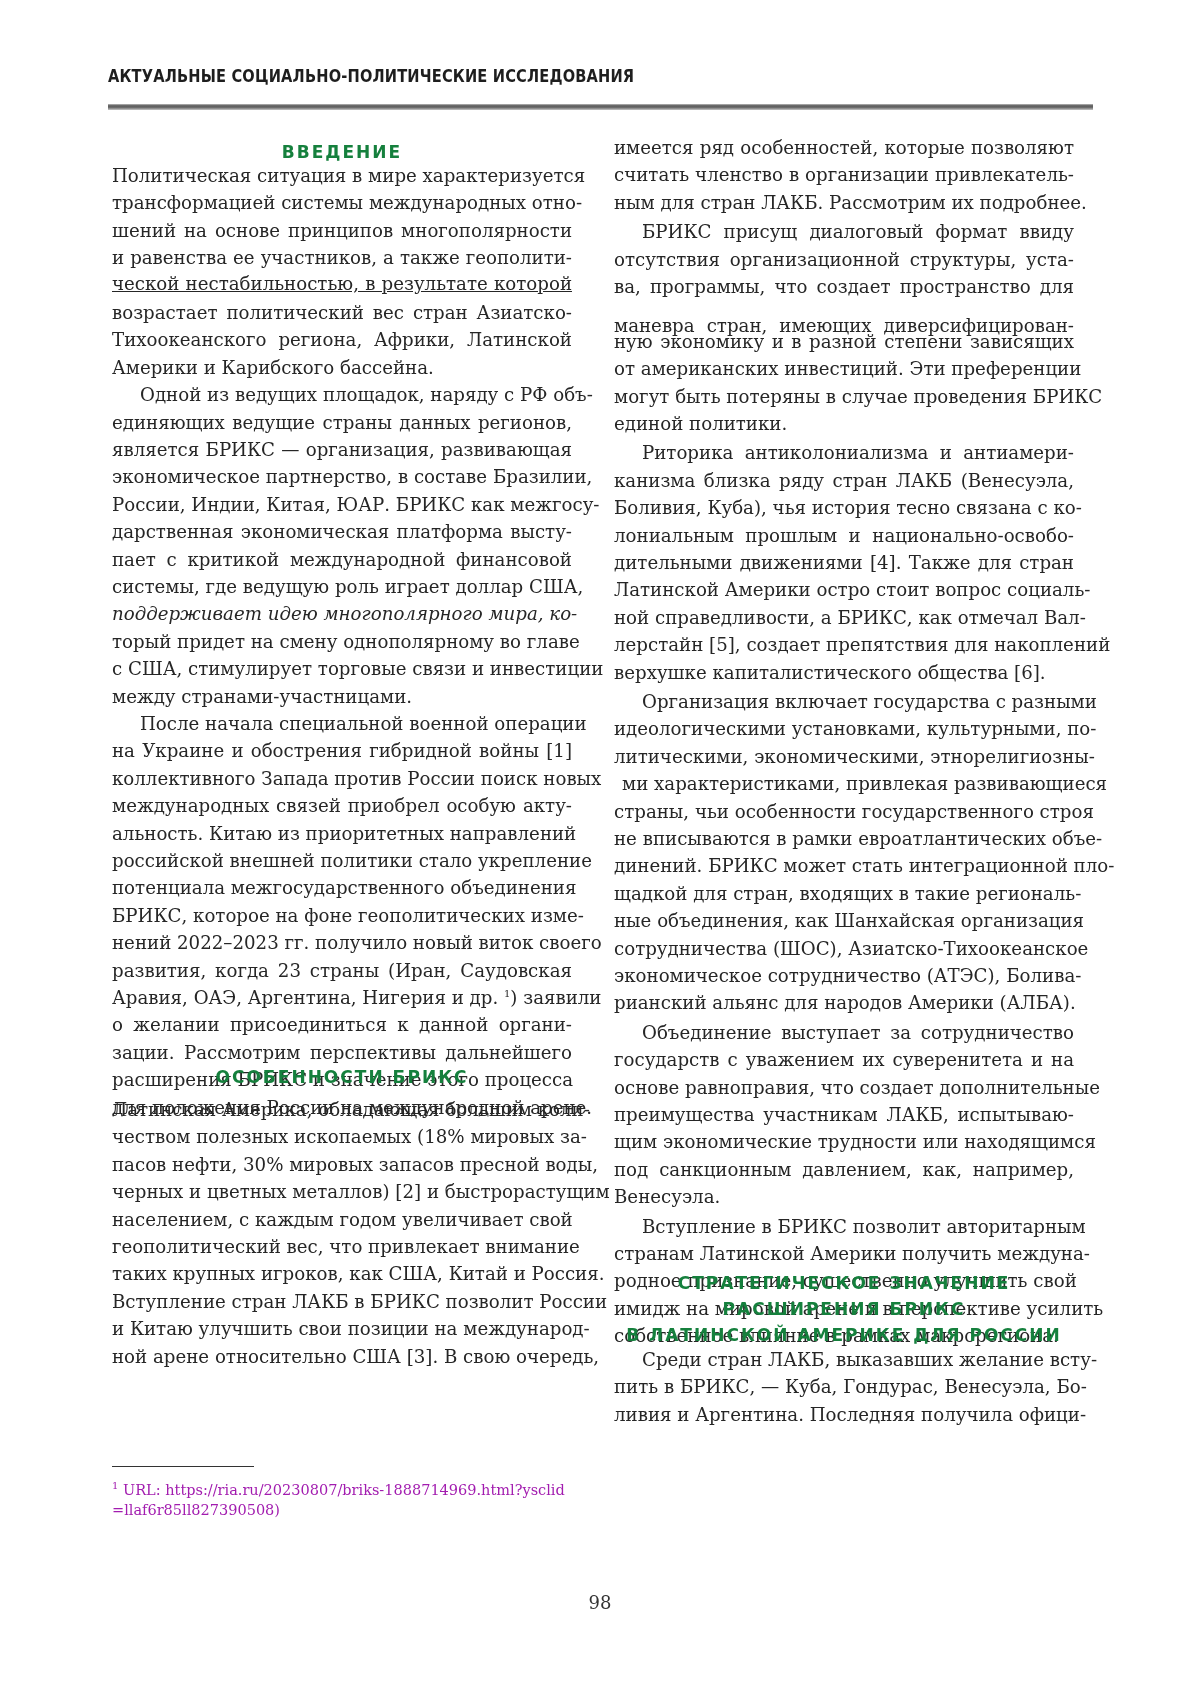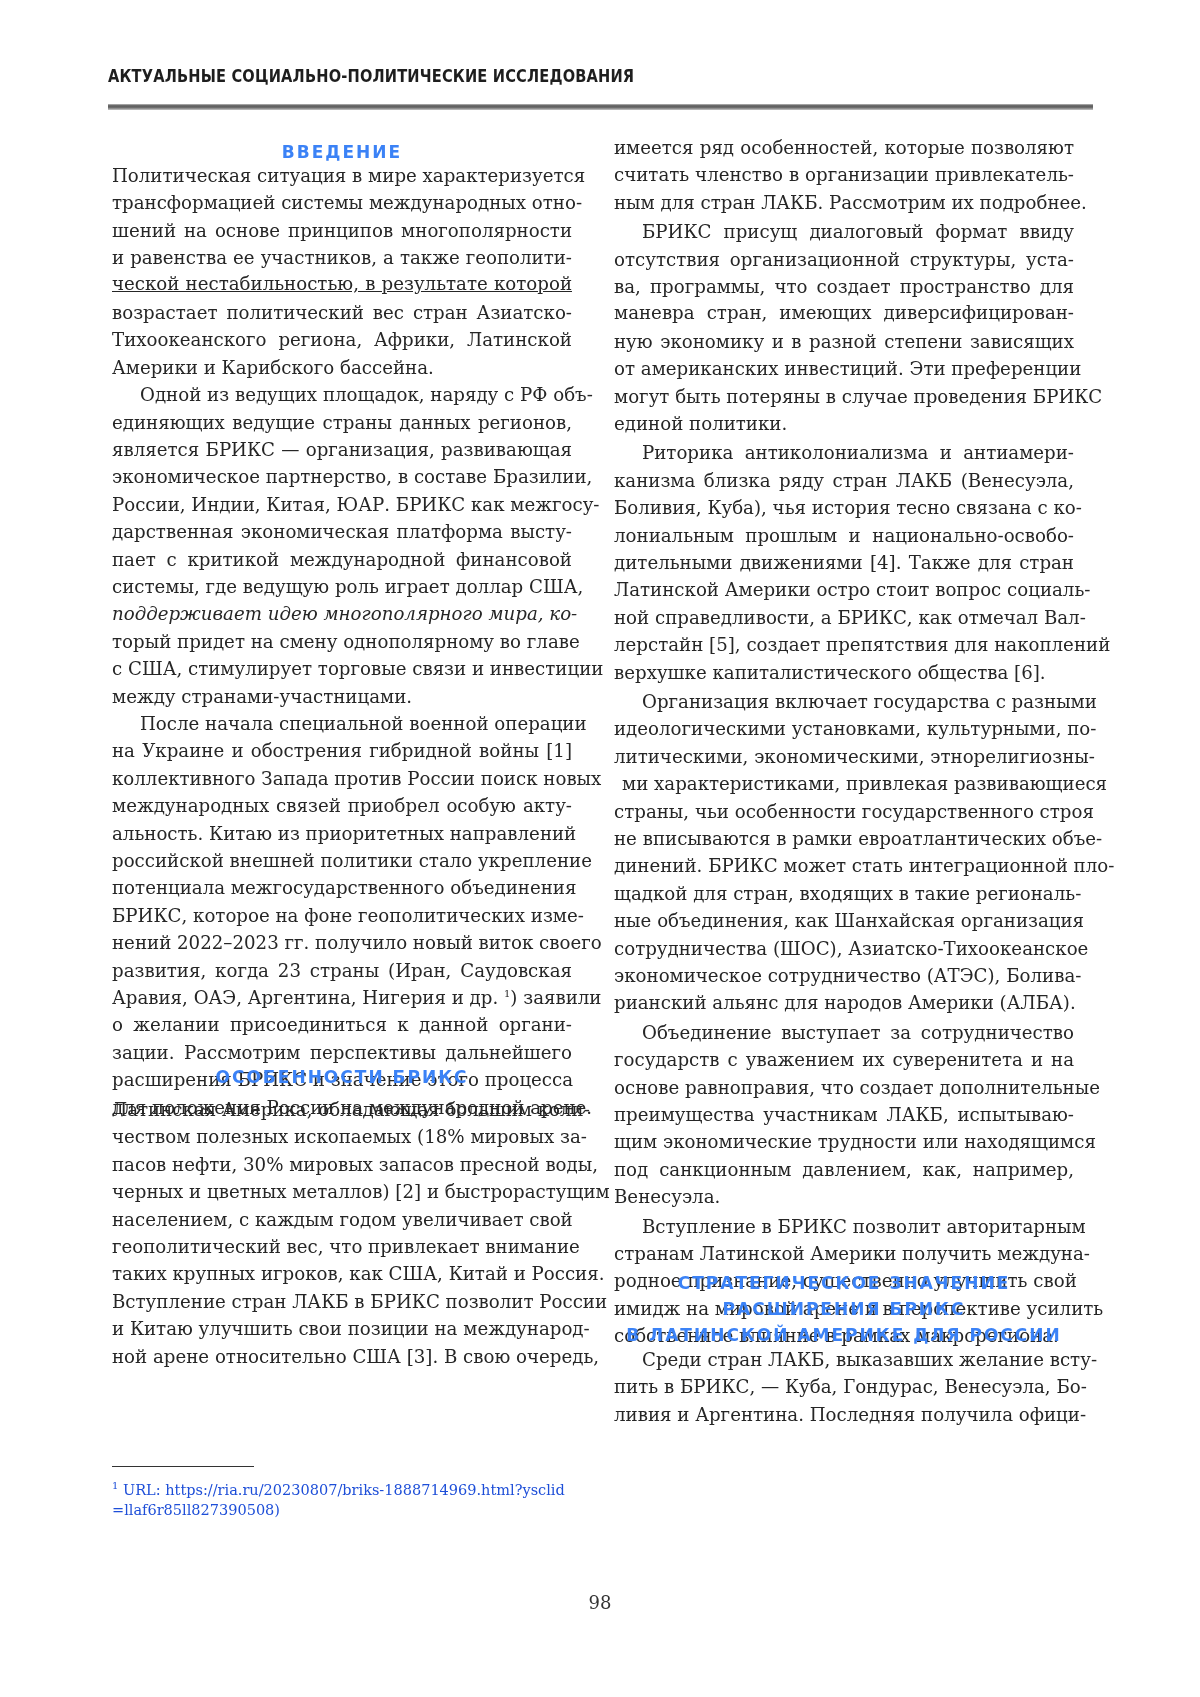--- a/index.html
+++ b/index.html
@@ -10,23 +10,23 @@
   .rule { position: absolute; left: 108px; width: 985px; top: 104px; height: 6px;
           background: linear-gradient(#bdbdbd 0, #5a5a5a 30%, #6e6e6e 60%, #c8c8c8 100%); }
   .col { position: absolute; top: 0; width: 460px; }
   .col-left { left: 112px; }
   .col-right { left: 614px; }
   .line { position: absolute; left: 0; width: 460px; font-size: 18.2px; line-height: 28px; white-space: nowrap;
           text-align: justify; text-align-last: justify; color: #262626; }
   .line.last { text-align-last: left; }
   .line.indent { text-indent: 28px; }
   .heading { position: absolute; left: 0; width: 460px; text-align: center; font-family: "DejaVu Sans", "Liberation Sans", sans-serif;
-             font-weight: bold; font-size: 17px; letter-spacing: 2px; color: #3b82f6; line-height: 26px; }
+             font-weight: bold; font-size: 17px; letter-spacing: 2px; color: #15803d; line-height: 26px; }
   .fn-rule { position: absolute; left: 112px; top: 1466px; width: 142px; height: 1px; background: #333; }
-  .fn { position: absolute; left: 112px; font-size: 14.5px; line-height: 20px; color: #1d4ed8; white-space: nowrap; }
+  .fn { position: absolute; left: 112px; font-size: 14.5px; line-height: 20px; color: #a21caf; white-space: nowrap; }
   sup { font-size: 10px; line-height: 0; }
   .page-num { position: absolute; left: 0; width: 1200px; top: 1592px; text-align: center; font-size: 18px; color: #333; }
 </style>
 </head>
 <body>
 
 <div class="running-head">АКТУАЛЬНЫЕ СОЦИАЛЬНО-ПОЛИТИЧЕСКИЕ ИССЛЕДОВАНИЯ</div>
 <div class="rule"></div>
 
 <div class="col col-left">
@@ -88,21 +88,21 @@
 <div class="fn" style="top:1500px;">=llaf6r85ll827390508)</div>
 
 <div class="col col-right">
   <div id="right-a">
       <div class="line" style="top: 134px;">имеется ряд особенностей, которые позволяют</div>
       <div class="line" style="top: 161.4px;">считать членство в организации привлекатель-</div>
       <div class="line last" style="top: 188.8px;">ным для стран ЛАКБ. Рассмотрим их подробнее.</div>
       <div class="line indent" style="top: 218.2px;">БРИКС присущ диалоговый формат ввиду</div>
       <div class="line" style="top: 245.6px;">отсутствия организационной структуры, уста-</div>
       <div class="line" style="top: 273px;">ва, программы, что создает пространство для</div>
-      <div class="line" style="top: 299px;">маневра стран, имеющих диверсифицирован-</div>
+      <div class="line" style="top: 312px;">маневра стран, имеющих диверсифицирован-</div>
       <div class="line" style="top: 327.8px;">ную экономику и в разной степени зависящих</div>
       <div class="line" style="top: 355.2px;">от американских инвестиций. Эти преференции</div>
       <div class="line" style="top: 382.6px;">могут быть потеряны в случае проведения БРИКС</div>
       <div class="line last" style="top: 410px;">единой политики.</div>
       <div class="line indent" style="top: 439.4px;">Риторика антиколониализма и антиамери-</div>
       <div class="line" style="top: 466.8px;">канизма близка ряду стран ЛАКБ (Венесуэла,</div>
       <div class="line" style="top: 494.2px;">Боливия, Куба), чья история тесно связана с ко-</div>
       <div class="line" style="top: 521.6px;">лониальным прошлым и национально-освобо-</div>
       <div class="line" style="top: 549px;">дительными движениями [4]. Также для стран</div>
       <div class="line" style="top: 576.4px;">Латинской Америки остро стоит вопрос социаль-</div>

